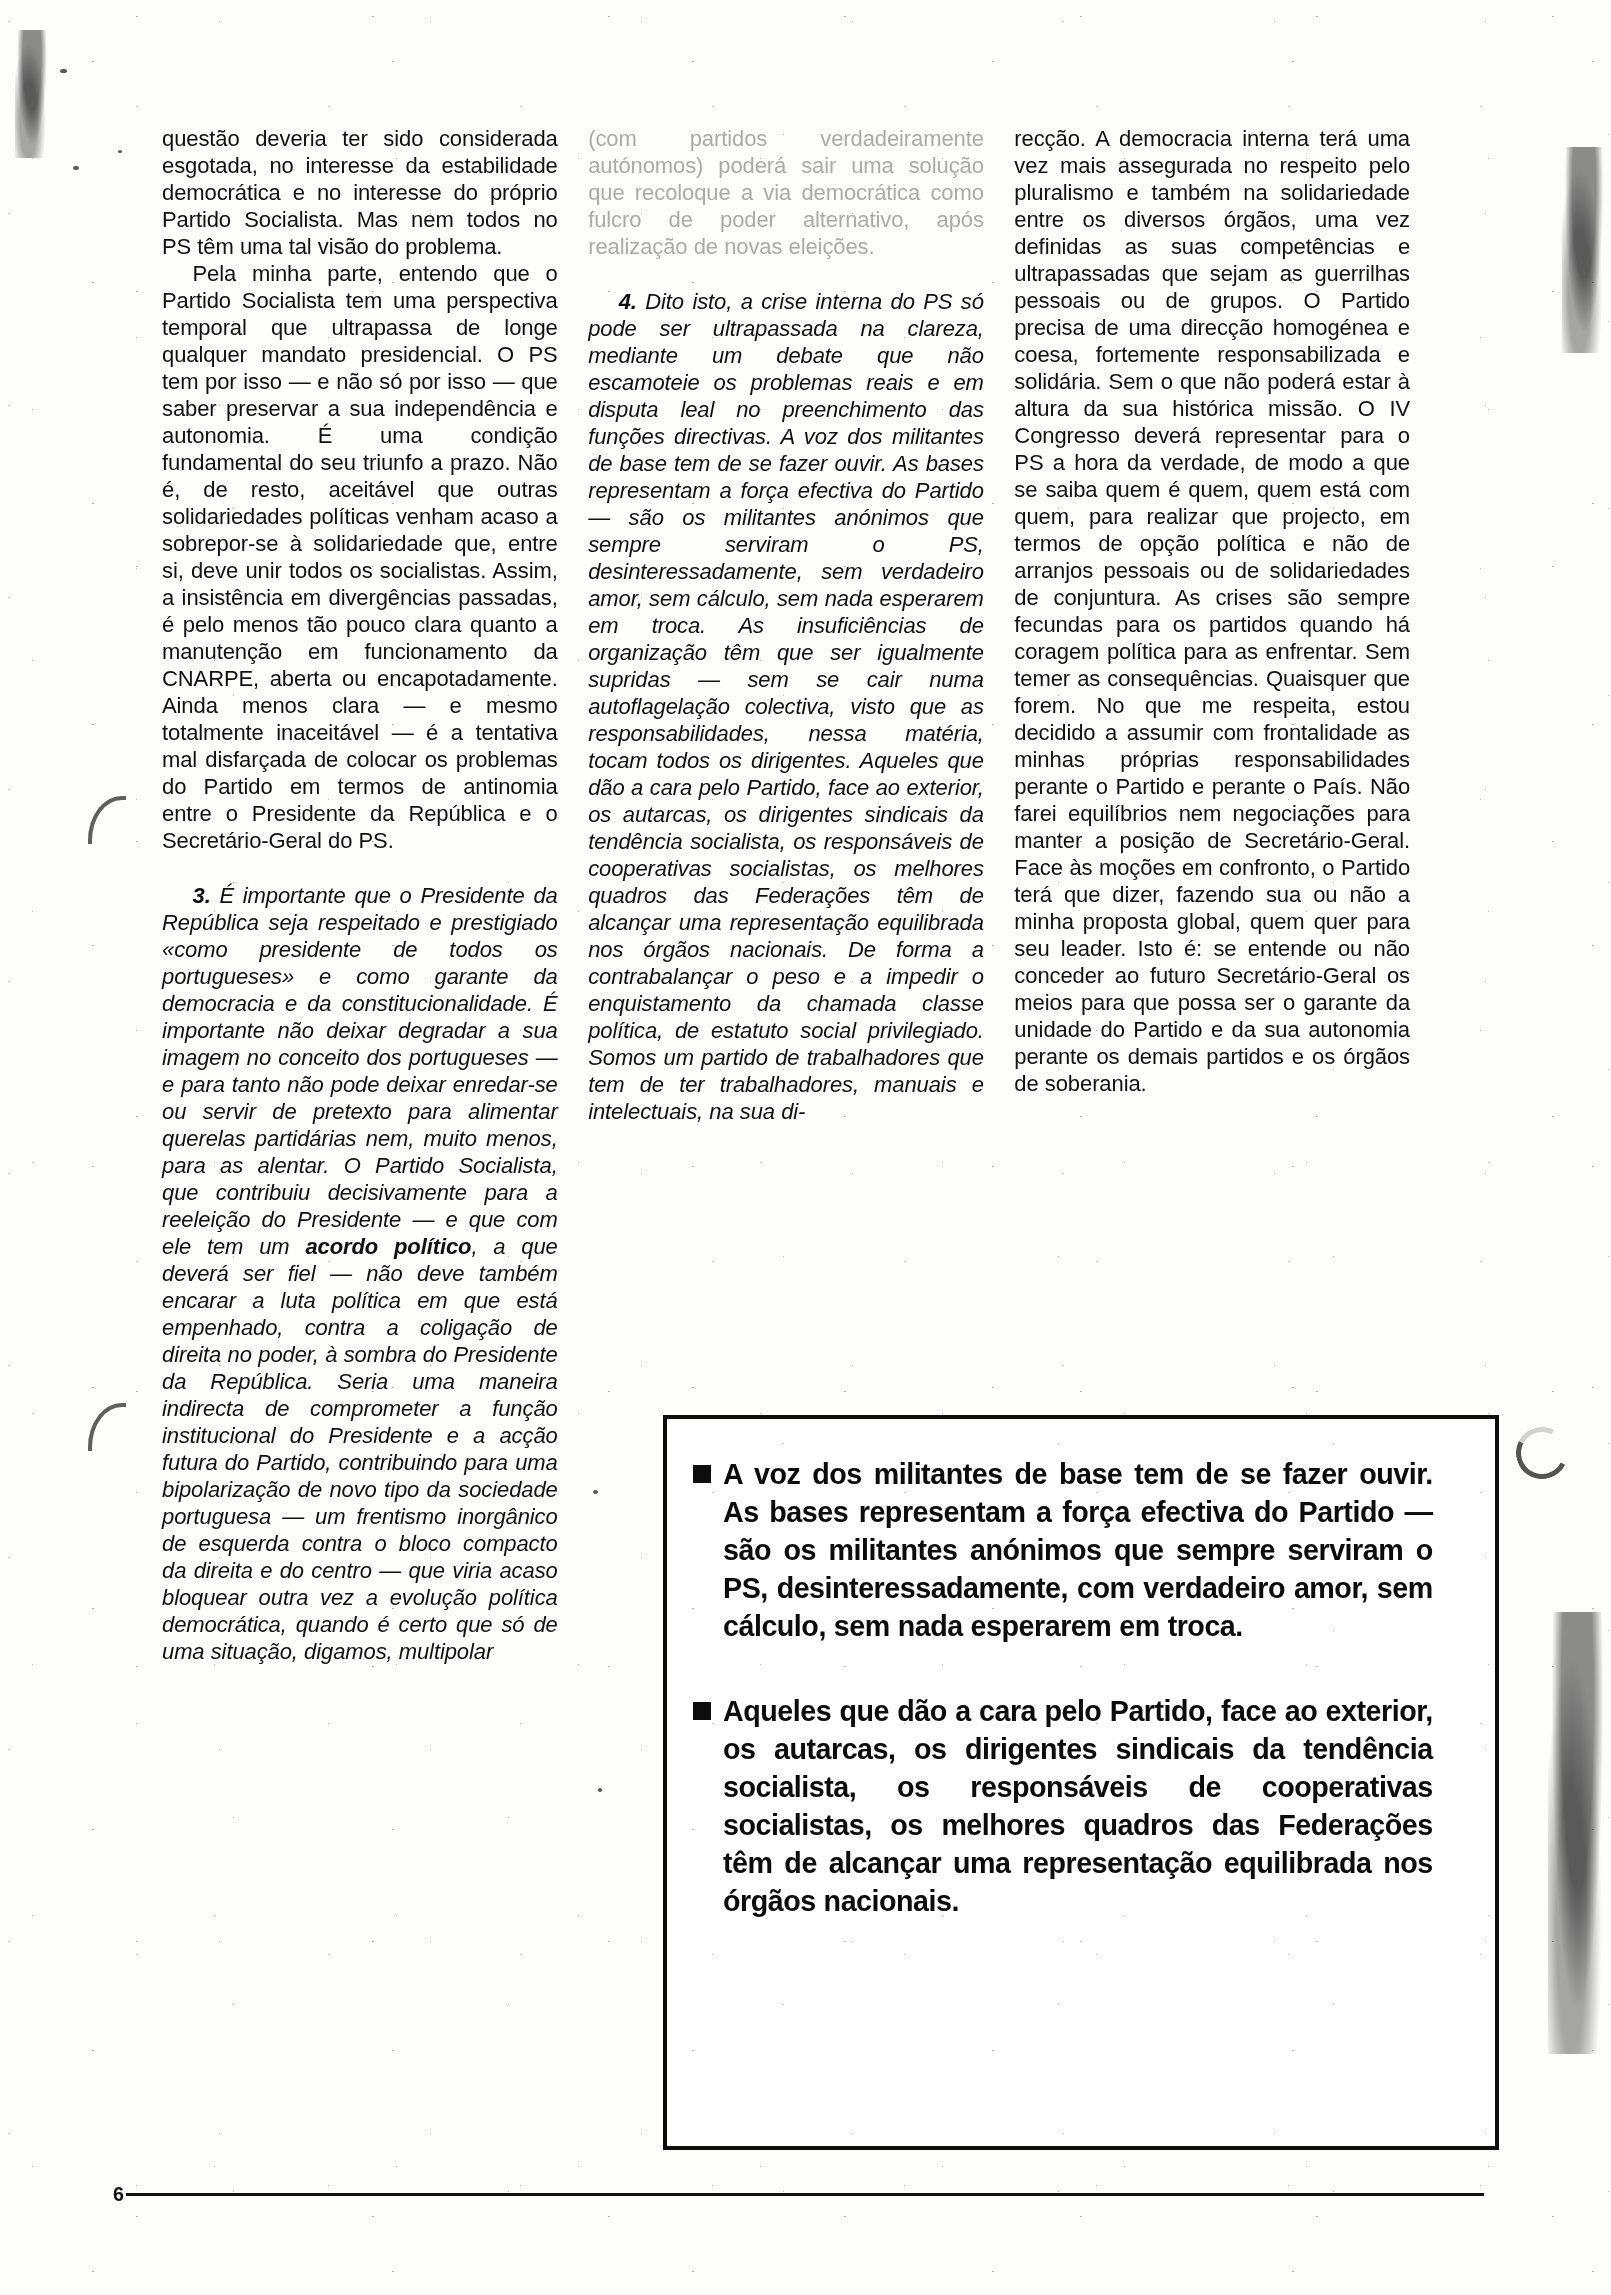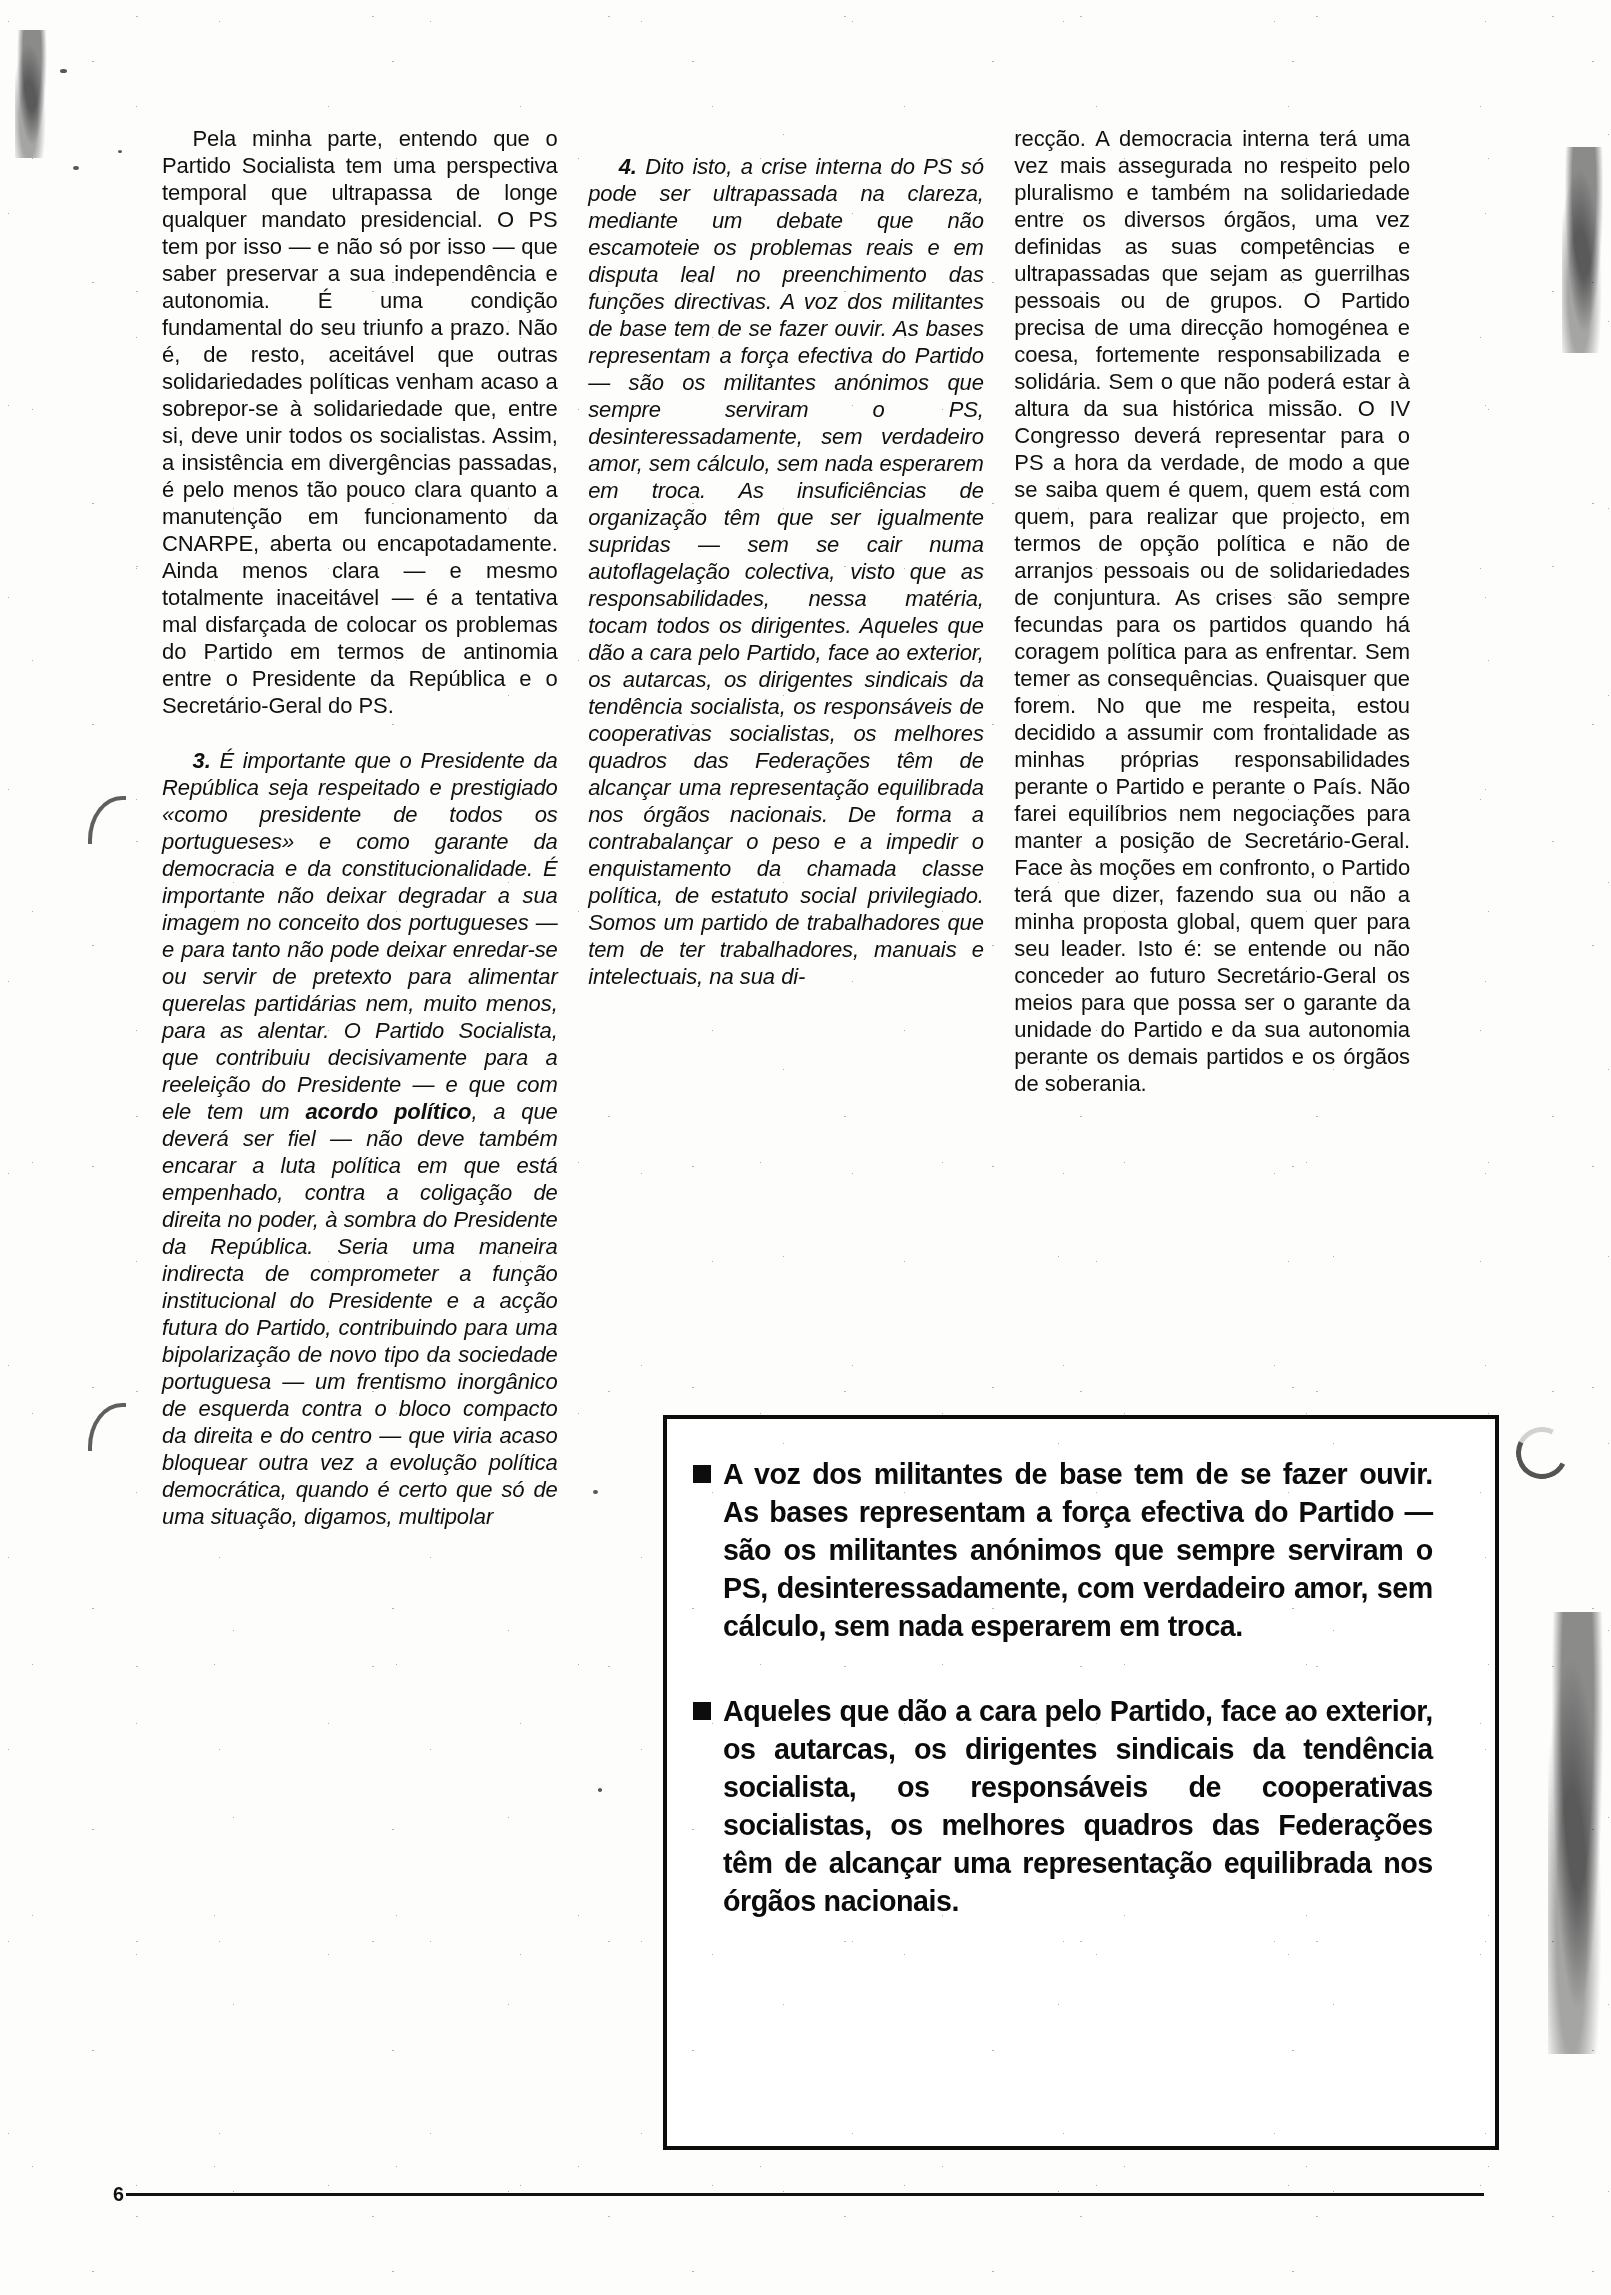--- a/index.html
+++ b/index.html
@@ -155,27 +155,29 @@
   .dot { background:#2e2e2e; border-radius:50%; opacity:.8; }
 </style>
 </head>
 <body>
 
 <div id="page">
 
   <div id="columns">
 
     <div class="col">
+      <p class="para">questão deveria ter sido considerada esgotada, no interesse da estabilidade democrática e no interesse do próprio Partido Socialista. Mas nem todos no PS têm uma tal visão do problema.</p>
 
       <p class="para indent">Pela minha parte, entendo que o Partido Socialista tem uma perspectiva temporal que ultrapassa de longe qualquer mandato presidencial. O PS tem por isso — e não só por isso — que saber preservar a sua independência e autonomia. É uma condição fundamental do seu triunfo a prazo. Não é, de resto, aceitável que outras solidariedades políticas venham acaso a sobrepor-se à solidariedade que, entre si, deve unir todos os socialistas. Assim, a insistência em divergências passadas, é pelo menos tão pouco clara quanto a manutenção em funcionamento da CNARPE, aberta ou encapotadamente. Ainda menos clara — e mesmo totalmente inaceitável — é a tentativa mal disfarçada de colocar os problemas do Partido em termos de antinomia entre o Presidente da República e o Secretário-Geral do PS.</p>
 
       <p class="para indent gap-before"><span class="num">3.</span><span> É importante que o Presidente da República seja respeitado e prestigiado «como presidente de todos os portugueses» e como garante da democracia e da constitucionalidade. É importante não deixar degradar a sua imagem no conceito dos portugueses — e para tanto não pode deixar enredar-se ou servir de pretexto para alimentar querelas partidárias nem, muito menos, para as alentar. O Partido Socialista, que contribuiu decisivamente para a reeleição do Presidente — e que com ele tem um </span><span class="bold">acordo político</span><span>, a que deverá ser fiel — não deve também encarar a luta política em que está empenhado, contra a coligação de direita no poder, à sombra do Presidente da República. Seria uma maneira indirecta de comprometer a função institucional do Presidente e a acção futura do Partido, contribuindo para uma bipolarização de novo tipo da sociedade portuguesa — um frentismo inorgânico de esquerda contra o bloco compacto da direita e do centro — que viria acaso bloquear outra vez a evolução política democrática, quando é certo que só de uma situação, digamos, multipolar</span></p>
     </div>
 
     <div class="col">
+      <p class="para faded-more">(com partidos verdadeiramente autónomos) poderá sair uma solução que recoloque a via democrática como fulcro de poder alternativo, após realização de novas eleições.</p>
 
       <p class="para indent gap-before"><span class="num">4.</span><span> Dito isto, a crise interna do PS só pode ser ultrapassada na clareza, mediante um debate que não escamoteie os problemas reais e em disputa leal no preenchimento das funções directivas. A voz dos militantes de base tem de se fazer ouvir. As bases representam a força efectiva do Partido — são os militantes anónimos que sempre serviram o PS, desinteressadamente, sem verdadeiro amor, sem cálculo, sem nada esperarem em troca. As insuficiências de organização têm que ser igualmente supridas — sem se cair numa autoflagelação colectiva, visto que as responsabilidades, nessa matéria, tocam todos os dirigentes. Aqueles que dão a cara pelo Partido, face ao exterior, os autarcas, os dirigentes sindicais da tendência socialista, os responsáveis de cooperativas socialistas, os melhores quadros das Federações têm de alcançar uma representação equilibrada nos órgãos nacionais. De forma a contrabalançar o peso e a impedir o enquistamento da chamada classe política, de estatuto social privilegiado. Somos um partido de trabalhadores que tem de ter trabalhadores, manuais e intelectuais, na sua di-</span></p>
     </div>
 
     <div class="col">
       <p class="para">recção. A democracia interna terá uma vez mais assegurada no respeito pelo pluralismo e também na solidariedade entre os diversos órgãos, uma vez definidas as suas competências e ultrapassadas que sejam as guerrilhas pessoais ou de grupos. O Partido precisa de uma direcção homogénea e coesa, fortemente responsabilizada e solidária. Sem o que não poderá estar à altura da sua histórica missão. O IV Congresso deverá representar para o PS a hora da verdade, de modo a que se saiba quem é quem, quem está com quem, para realizar que projecto, em termos de opção política e não de arranjos pessoais ou de solidariedades de conjuntura. As crises são sempre fecundas para os partidos quando há coragem política para as enfrentar. Sem temer as consequências. Quaisquer que forem. No que me respeita, estou decidido a assumir com frontalidade as minhas próprias responsabilidades perante o Partido e perante o País. Não farei equilíbrios nem negociações para manter a posição de Secretário-Geral. Face às moções em confronto, o Partido terá que dizer, fazendo sua ou não a minha proposta global, quem quer para seu leader. Isto é: se entende ou não conceder ao futuro Secretário-Geral os meios para que possa ser o garante da unidade do Partido e da sua autonomia perante os demais partidos e os órgãos de soberania.</p>
     </div>
 
   </div>
 

